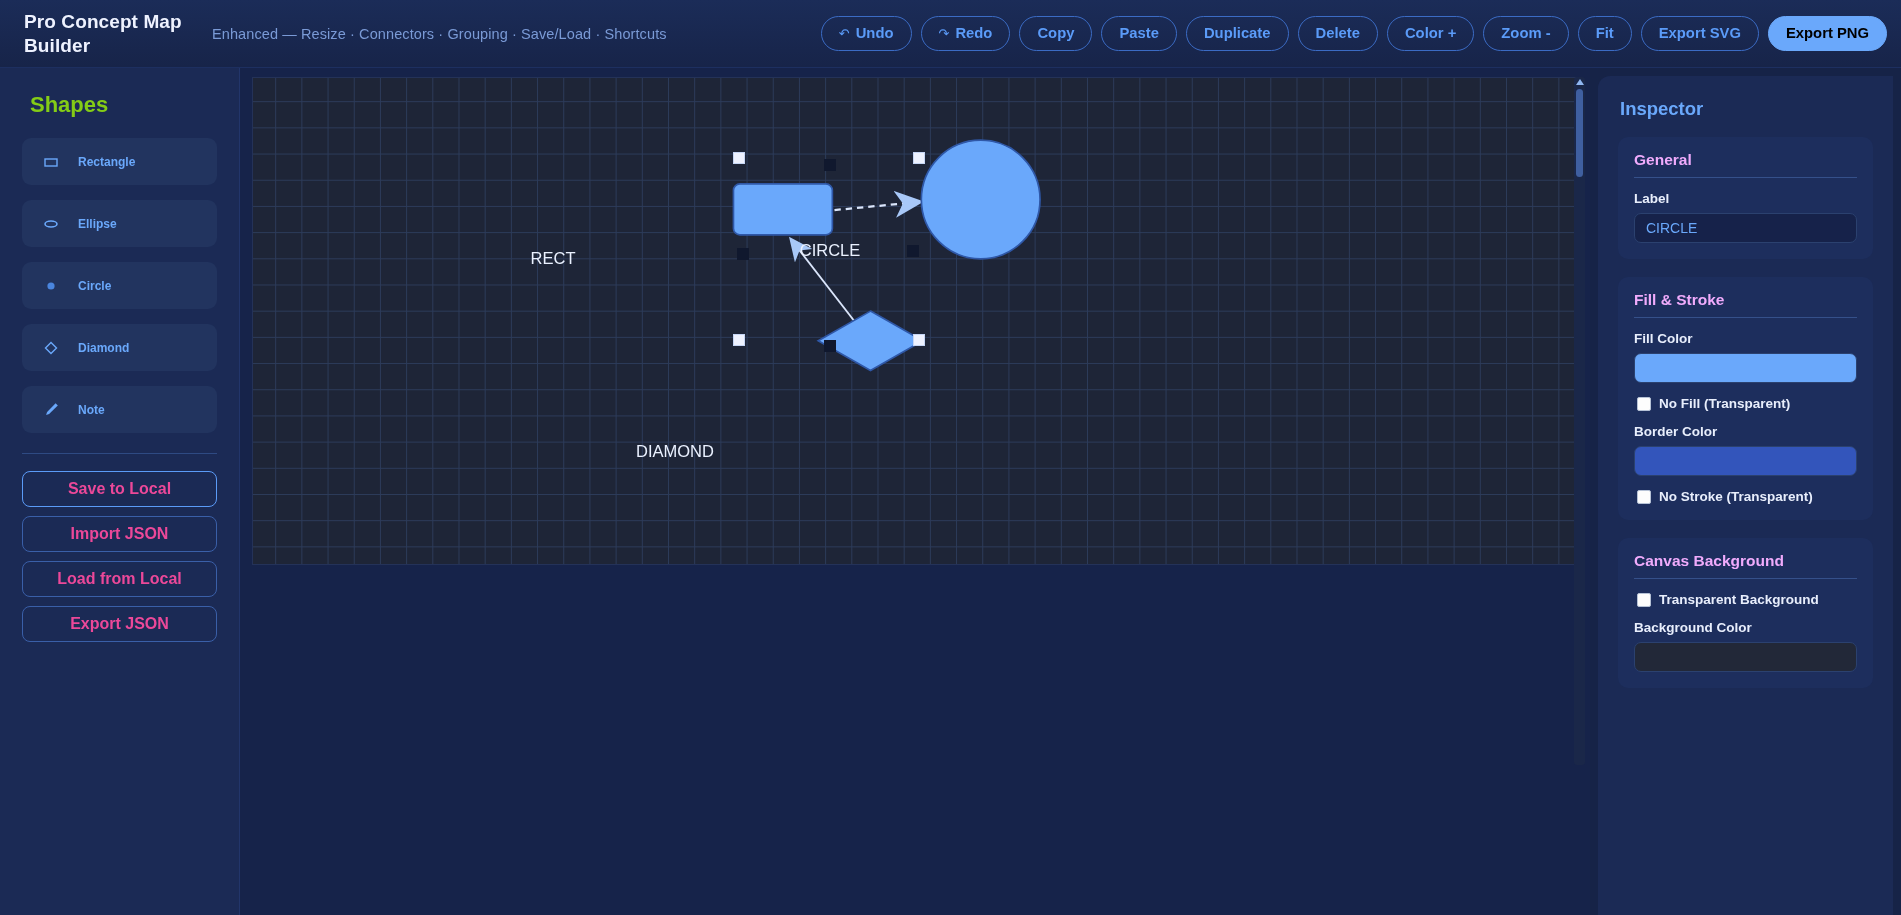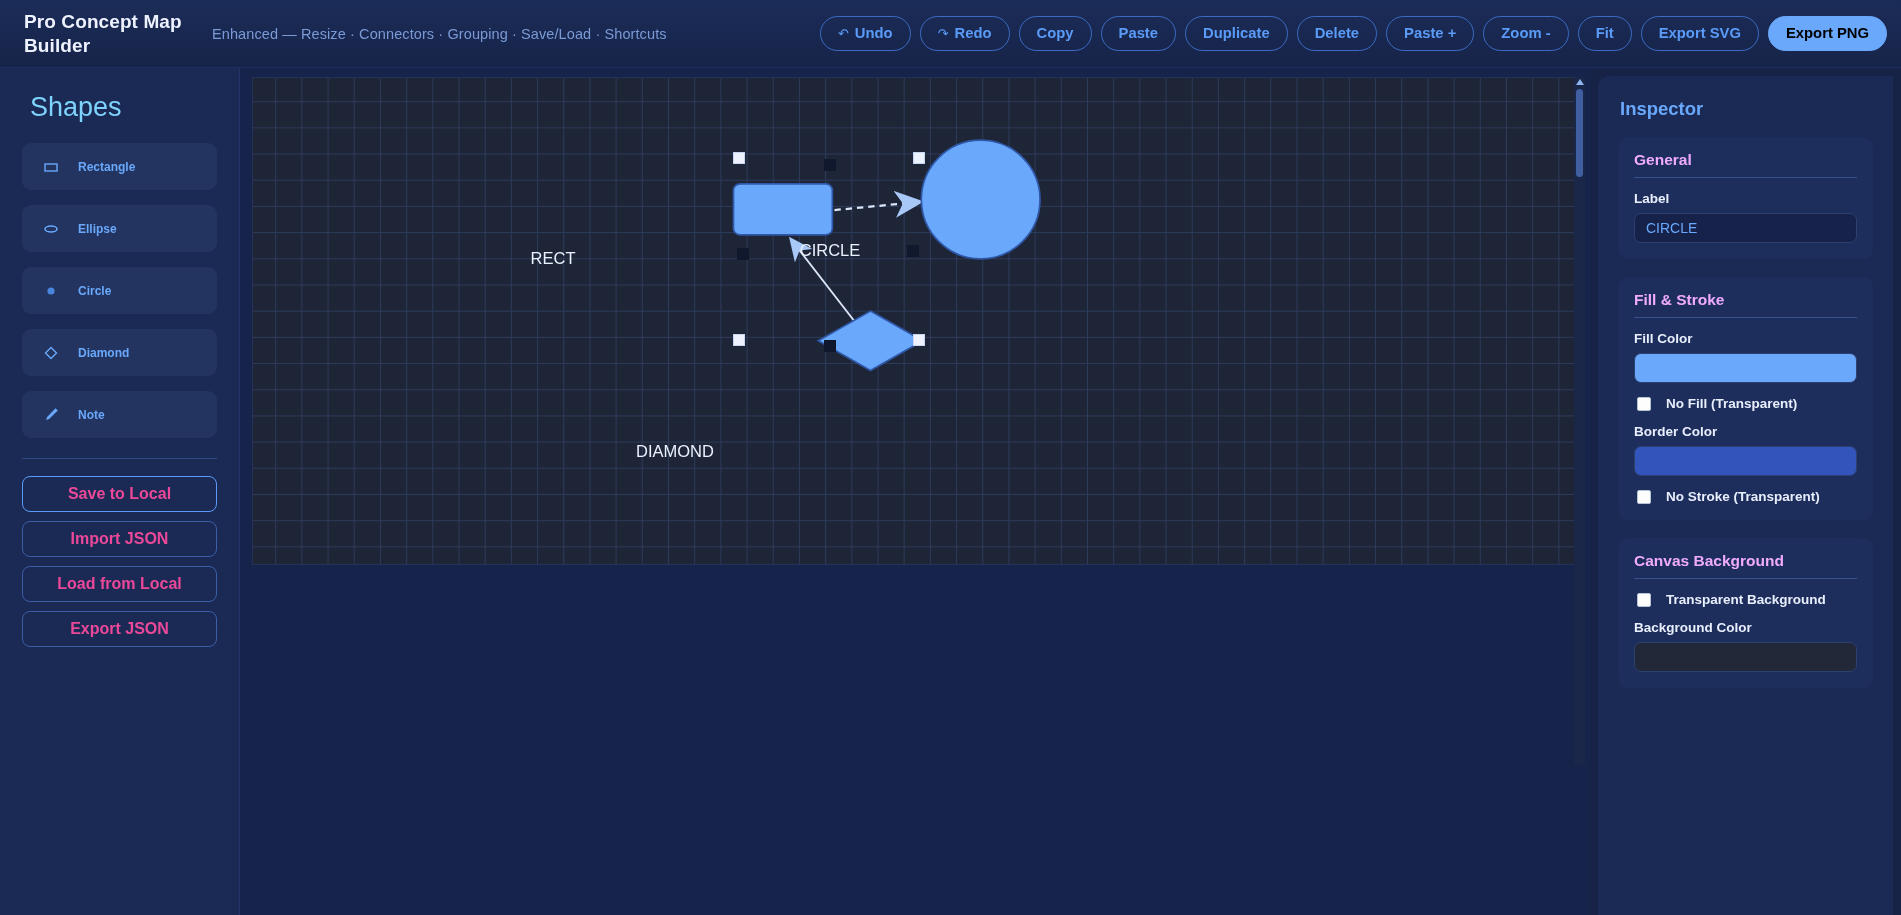--- a/index.html
+++ b/index.html
@@ -88,23 +88,23 @@
   
   .sidebar {
     width: 240px;
     flex: 0 0 240px;
     background: #1b2a55;
     border-right: 1px solid #22356a;
     padding: 24px 15px 10px 15px;
     overflow: hidden;
   }
   .panel-title {
-    color: #7dd3fc;
-    font-size: 27px;
-    font-weight: normal;
+    color: #84cc16;
+    font-size: 22px;
+    font-weight: bold;
     margin: 0 0 20px 15px;
   }
   .shape-btn {
     display: flex;
     align-items: center;
     gap: 18px;
     background: #22345f;
     border: none;
     border-radius: 9px;
     width: 195px;
@@ -273,21 +273,21 @@
     height: 30px;
     border-radius: 7px;
     border: 1px solid #2b416f;
     display: block;
     margin-bottom: 13px;
     cursor: pointer;
   }
   .checkrow {
     display: flex;
     align-items: center;
-    gap: 15px;
+    gap: 8px;
     margin: 0 0 13px 3px;
   }
   .cbox {
     width: 14px; height: 14px;
     background: #fdfdfd;
     border: 1px solid #b6c2d6;
     border-radius: 2px;
     flex: 0 0 14px;
     cursor: pointer;
   }
@@ -321,21 +321,21 @@
         <button class="tbtn">
           <span>Paste</span>
         </button>
         <button class="tbtn">
           <span>Duplicate</span>
         </button>
         <button class="tbtn">
           <span>Delete</span>
         </button>
         <button class="tbtn">
-          <span>Paste +</span>
+          <span>Color +</span>
         </button>
         <button class="tbtn">
           <span>Zoom -</span>
         </button>
         <button class="tbtn">
           <span>Fit</span>
         </button>
         <button class="tbtn">
           <span>Export SVG</span>
         </button>

